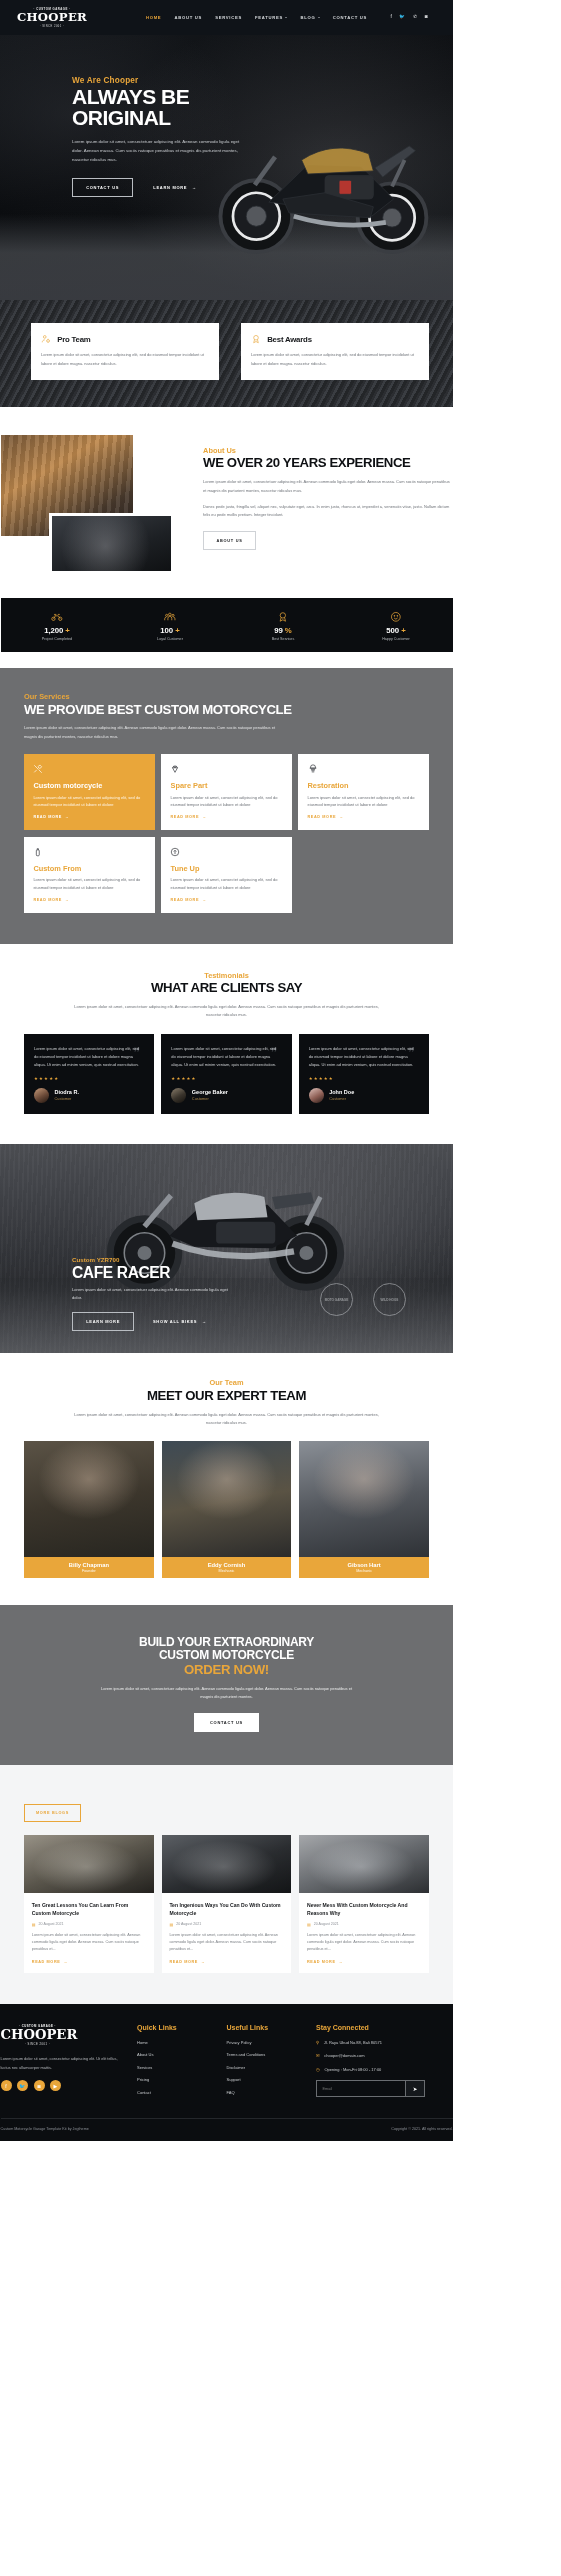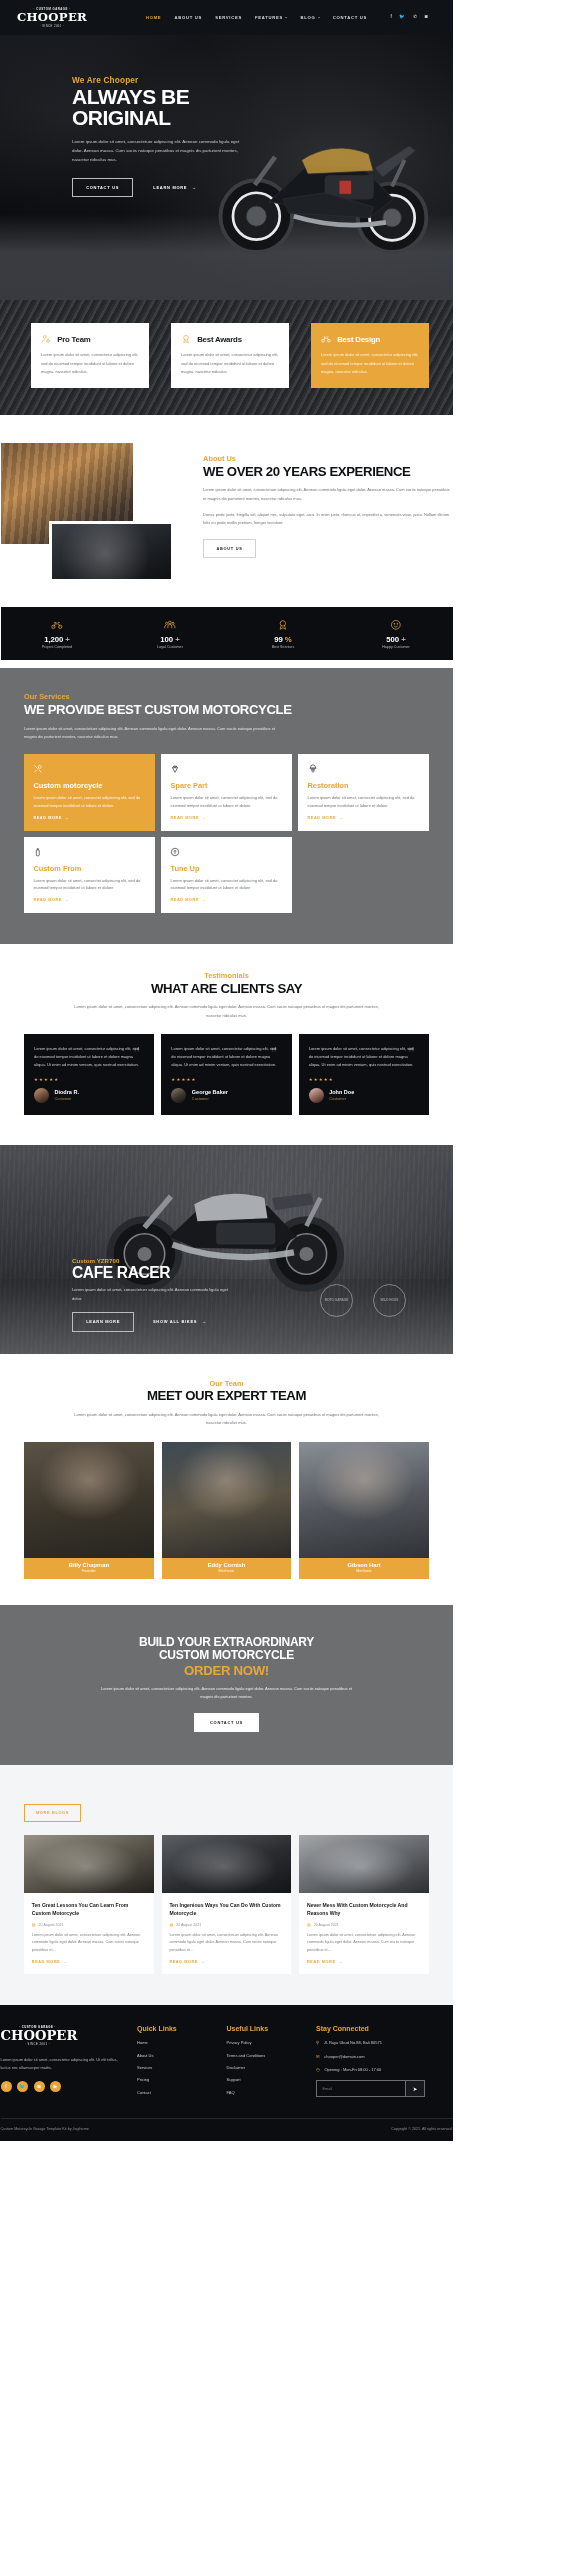--- a/index.html
+++ b/index.html
@@ -100,21 +100,21 @@
   .sec-title { font-size:13.2px; font-weight:800; color:#0e1013; line-height:1.06;
                text-transform:uppercase; letter-spacing:-0.4px; }
   .body-p { font-size:4px; line-height:2.1; color:#6e7278; margin-top:7.8px; }
   .btn-ghost {
     display:inline-block; margin-top:11px; border:0.8px solid #cfd2d6; color:#15171a;
     font-size:3.9px; font-weight:800; letter-spacing:0.7px; padding:6.2px 12.5px;
     text-transform:uppercase; background:#fff; cursor:pointer;
   }
 
   
-  .stats-wrap { position:relative; background:#fff; padding-bottom:8px; }
+  .stats-wrap { position:relative; background:#fff; padding-bottom:16px; }
   .stats {
     width:452px; margin:0 auto; background:#0b0d10; display:flex;
     padding:12.5px 0 11px; position:relative; z-index:4;
   }
   .stat { flex:1; text-align:center; }
   .stat-ico { width:11.7px; height:11.7px; margin:0 auto 3.9px; color:#e9a63a; display:block; }
   .stat-num { font-size:7.8px; font-weight:800; color:#fff; letter-spacing:-0.1px; }
   .stat-num i { color:#e9a63a; font-style:normal; }
   .stat-lbl { font-size:3.7px; color:#b7babd; margin-top:1.6px; }
 
@@ -355,31 +355,20 @@
         <div class="fcard-head">
           <svg class="fcard-ico" viewBox="0 0 24 24" fill="none" stroke="currentColor" stroke-width="1.6">
             <circle cx="12" cy="9" r="5.5"></circle>
               <path d="M8.5 13.5L6.5 21l5.5-3 5.5 3-2-7.5"></path>
           </svg>
           <div class="fcard-title">Best Awards</div>
         </div>
         <div class="fcard-text">Lorem ipsum dolor sit amet, consectetur adipiscing elit, sed do eiusmod tempor incididunt ut labore et dolore magna. nascetur ridiculus.</div>
       </div>
 
-      <div class="fcard accent">
-        <div class="fcard-head">
-          <svg class="fcard-ico" viewBox="0 0 24 24" fill="none" stroke="currentColor" stroke-width="1.6">
-            <circle cx="5" cy="16" r="3.4"></circle>
-              <circle cx="19" cy="16" r="3.4"></circle>
-              <path d="M5 16l4-6h6l4 6M9 10l-2-3h4M14 7h4"></path>
-          </svg>
-          <div class="fcard-title">Best Design</div>
-        </div>
-        <div class="fcard-text">Lorem ipsum dolor sit amet, consectetur adipiscing elit, sed do eiusmod tempor incididunt ut labore et dolore magna. nascetur ridiculus.</div>
-      </div>
 
     </div>
   </div>
 
   <div class="about">
     <div class="about-row">
       <div class="about-imgs">
         <div class="ai1"></div>
         <div class="ai2"></div>
       </div>

